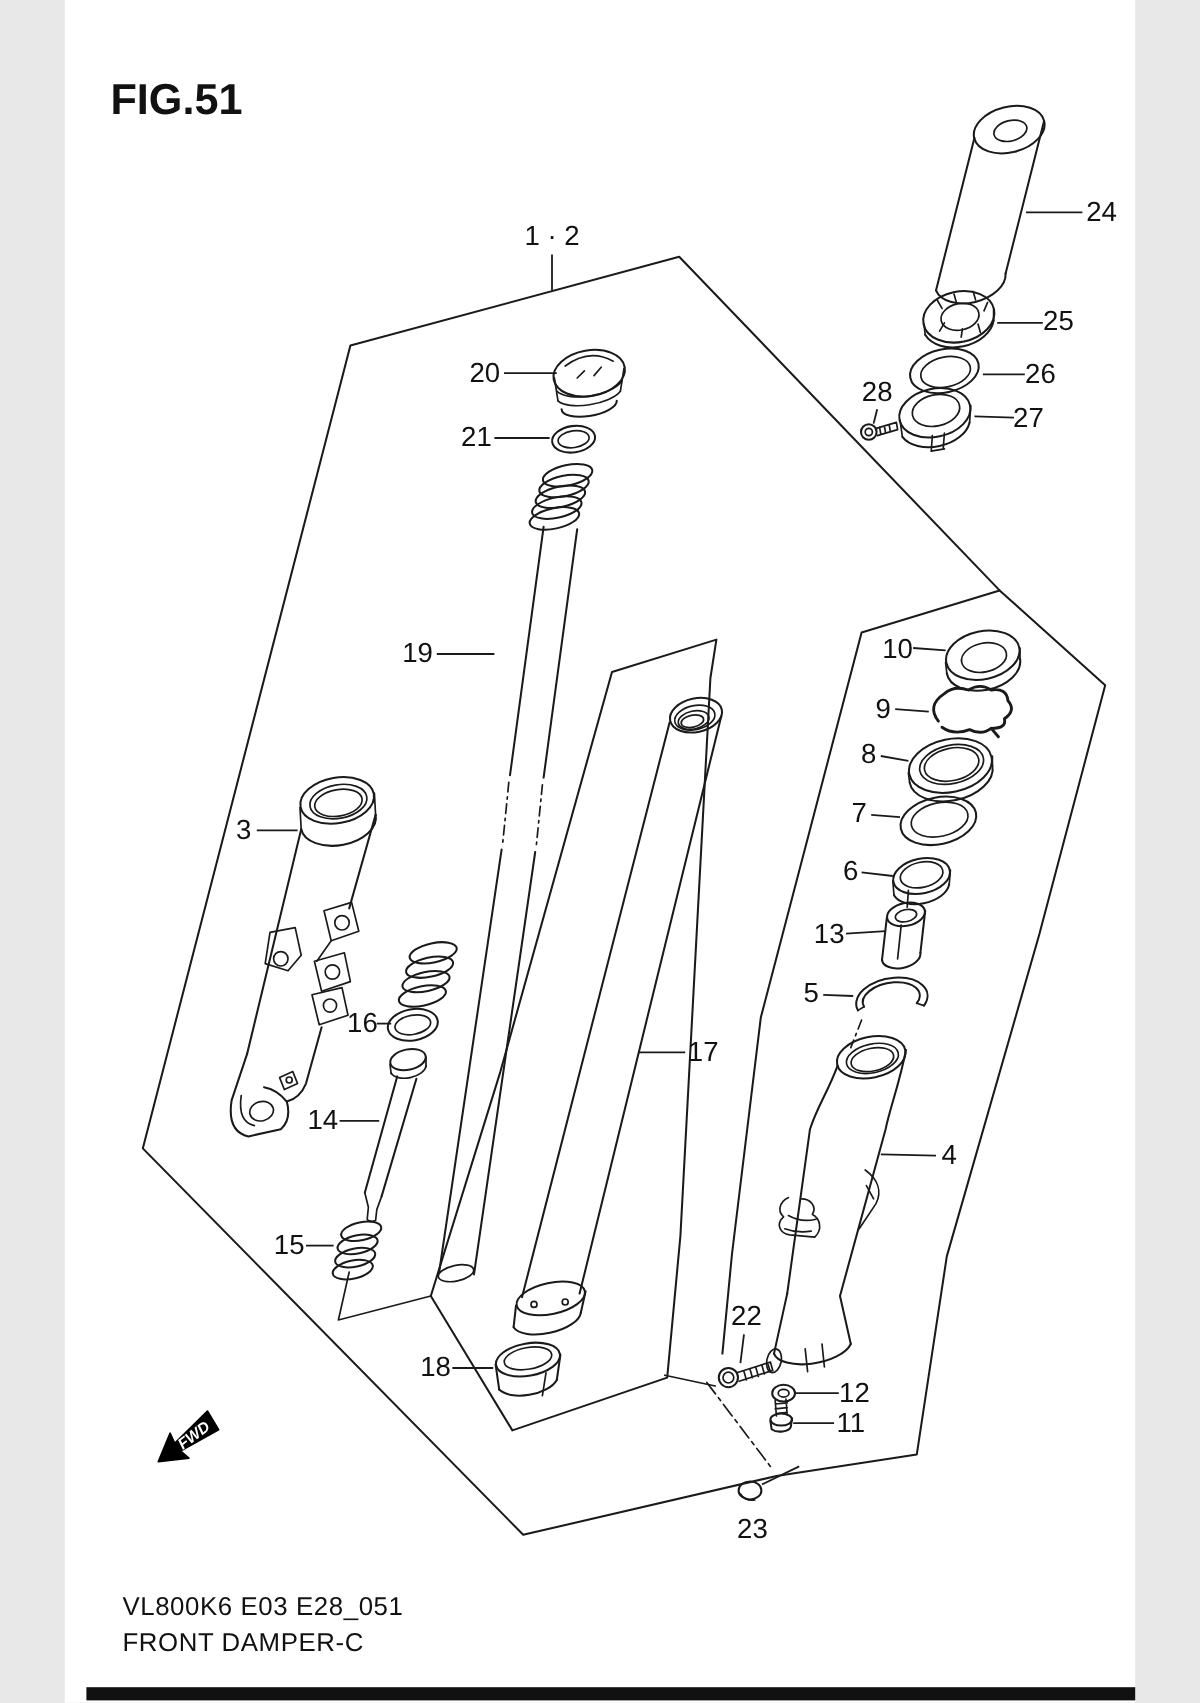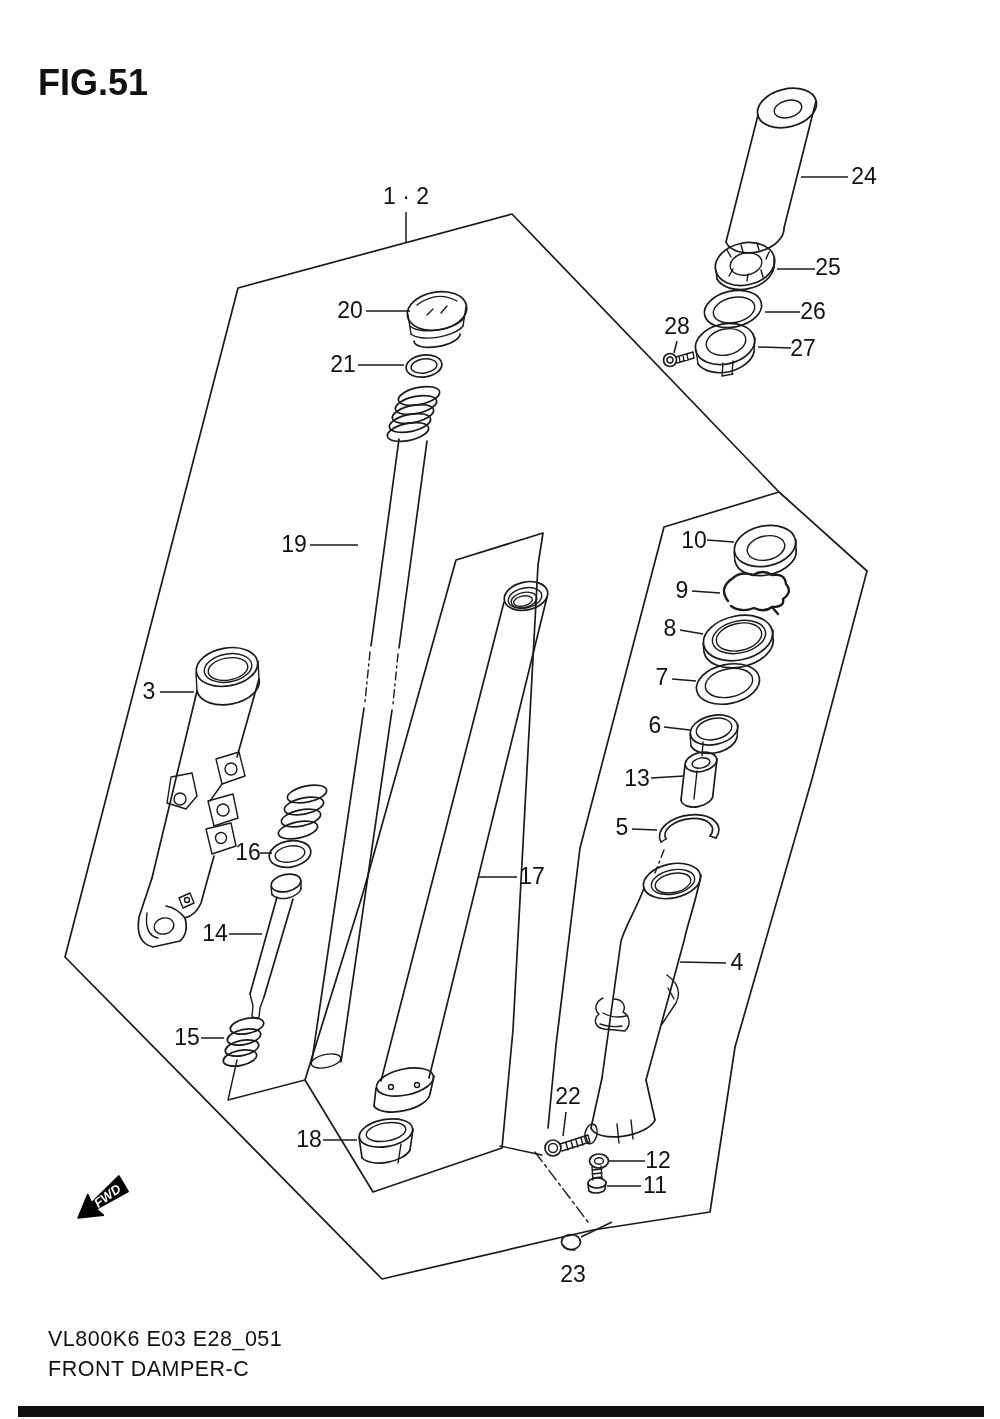--- a/index.html
+++ b/index.html
@@ -1,16 +1,16 @@
 <!DOCTYPE html>
 <html><head>
 <meta charset="utf-8">
 <style>
   html,body{margin:0;padding:0;background:#e8e8e8;}
-  .page{position:relative;width:1000px;height:1419px;background:#ffffff;margin:0 auto;
+  .page{position:relative;width:892px;height:1419px;background:#ffffff;margin:0 auto;
         font-family:"Liberation Sans",sans-serif;overflow:hidden;}
   svg{position:absolute;left:0;top:0;}
   .ln{stroke:#1a1a1a;fill:none;stroke-width:1.7;stroke-linecap:round;stroke-linejoin:round;}
   .thin{stroke-width:1.4;}
   .thick{stroke-width:2.4;}
   .lead{stroke:#1a1a1a;stroke-width:1.5;fill:none;}
   .callout{font-size:23px;fill:#111;text-anchor:middle;font-family:"Liberation Sans",sans-serif;}
   .figtitle{font-size:36px;font-weight:bold;fill:#111;font-family:"Liberation Sans",sans-serif;}
   .footer{font-size:21.5px;fill:#111;letter-spacing:0.5px;font-family:"Liberation Sans",sans-serif;}
   .fwdtxt{font-size:13px;font-weight:bold;font-style:italic;fill:#ffffff;font-family:"Liberation Sans",sans-serif;}

